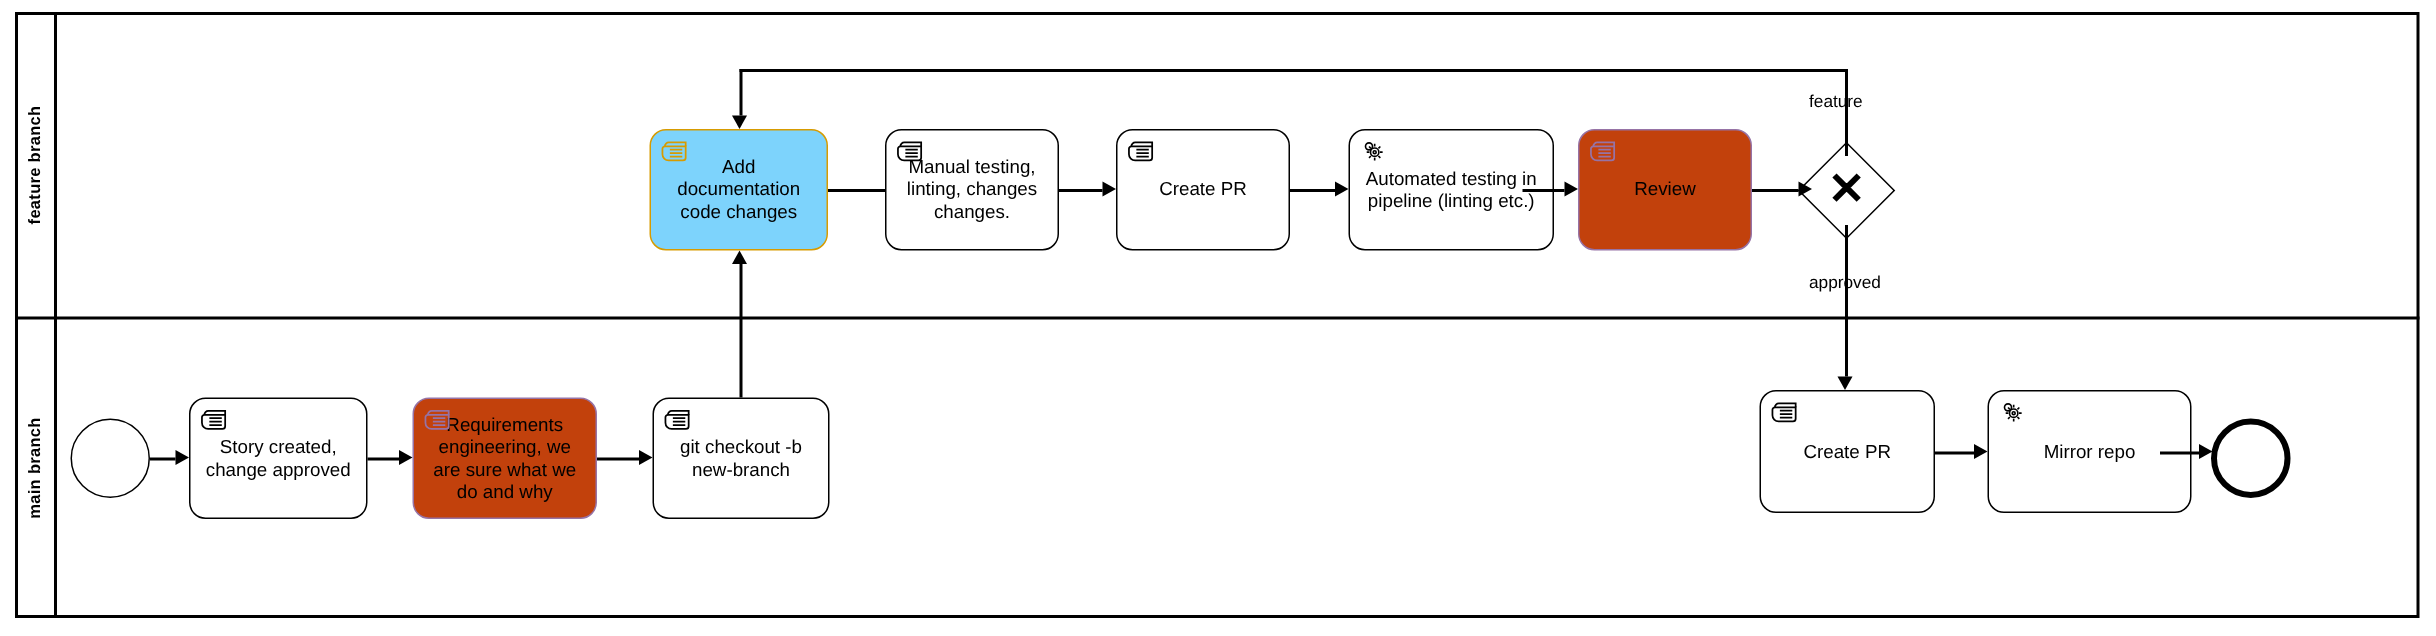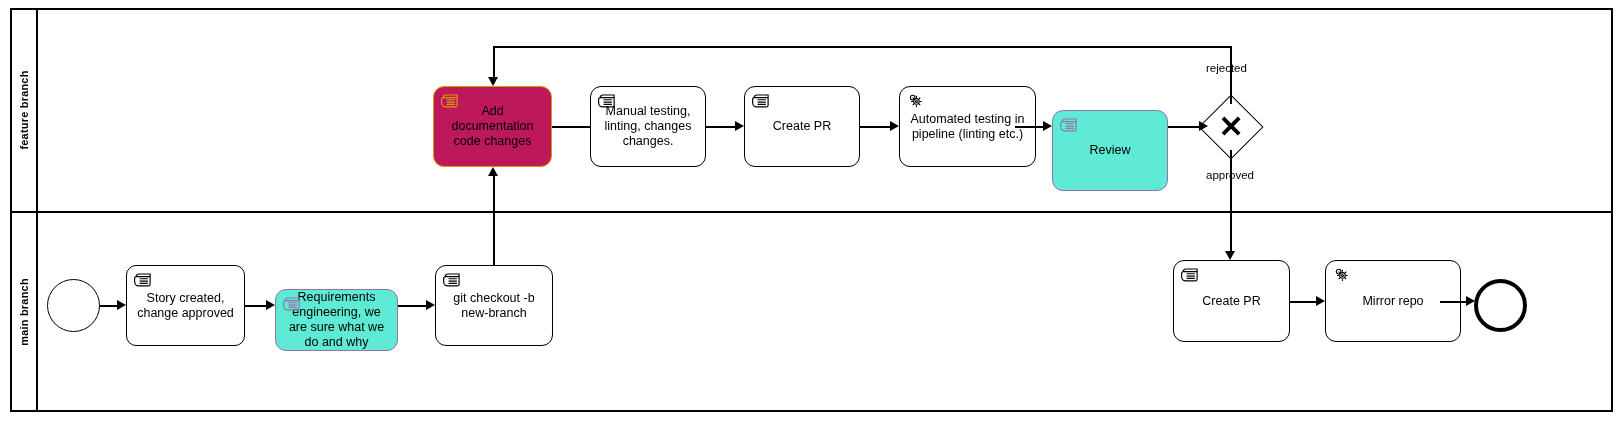--- a/index.html
+++ b/index.html
@@ -14,22 +14,22 @@
               font-size:11px;font-weight:bold;color:#000;letter-spacing:.2px;}
   .lane-label span{transform:rotate(-90deg);white-space:nowrap;display:block;}
   #lane-feature-label{left:10px;top:8px;height:203px;}
   #lane-main-label{left:10px;top:211px;height:201px;}
 
   
   .task{position:absolute;box-sizing:border-box;border:1.6px solid #000;border-radius:11px;
         background:#ffffff;display:flex;align-items:center;justify-content:center;}
   .task .label{font-size:12.5px;line-height:15px;color:#000;text-align:center;padding:0 7px;
                max-width:100%;word-wrap:break-word;}
-  .task.orange{background:#be185d;border-color:#d79b00;}
-  .task.purple{background:#5eead4;border-color:#9673a6;margin-top:24px;}
+  .task.orange{background:#7dd3fc;border-color:#d79b00;}
+  .task.purple{background:#c2410c;border-color:#9673a6;}
 
   
   .t-icon{position:absolute;left:6px;top:5px;width:20px;height:18px;}
   .t-icon svg{display:block;width:20px;height:18px;}
 
   
   .event{position:absolute;border-radius:50%;box-sizing:border-box;background:#fff;}
   .event.start{border:1.7px solid #000;}
   .event.end{border:4px solid #000;}
 
@@ -131,39 +131,39 @@
       </g>
         </svg>
     </span>
     <span class="label">Review</span>
   </div>
 
   <div class="gateway" style="left:1208px;top:104px;width:46px;height:46px;">
     <div class="dia"></div>
     <div class="xmark">✕</div>
   </div>
-  <div class="edge-label" style="left:1206px;top:62px;">rejected</div>
-  <div class="edge-label" style="left:1206px;top:169px;">approved</div>
+  <div class="edge-label" style="left:1206px;top:62px;">feature</div>
+  <div class="edge-label" style="left:1206px;top:183px;">approved</div>
 
   <div class="event start" style="left:47px;top:279px;width:53px;height:53px;"></div>
 
-  <div class="task" style="left:126px;top:265px;width:119px;height:81px;border-radius:10px;">
+  <div class="task" style="left:126px;top:265px;width:119px;height:81px;">
     <span class="t-icon">
       <svg viewBox="0 0 22 20">
           <g fill="none" stroke="#000" stroke-width="1.3">
         <path d="M3.5 6.2c-1 0-1.8.8-1.8 1.8v4c0 2.6 2 4.6 4.6 4.6h10.6c1.1 0 2-.9 2-2V6.2z"></path>
         <path d="M7.2 8.6h9.2M7.2 11.2h9.2M7.2 13.8h9.2"></path>
         <path d="M3.5 6.2c0-1.6 1.3-2.9 2.9-2.9h12.5v2.9"></path>
       </g>
         </svg>
     </span>
     <span class="label">Story created, change approved</span>
   </div>
 
-  <div class="task purple" style="left:275px;top:265px;width:123px;height:62px;">
+  <div class="task purple" style="left:275px;top:265px;width:123px;height:81px;">
     <span class="t-icon">
       <svg viewBox="0 0 22 20">
           <g fill="none" stroke="#9673a6" stroke-width="1.3">
         <path d="M3.5 6.2c-1 0-1.8.8-1.8 1.8v4c0 2.6 2 4.6 4.6 4.6h10.6c1.1 0 2-.9 2-2V6.2z"></path>
         <path d="M7.2 8.6h9.2M7.2 11.2h9.2M7.2 13.8h9.2"></path>
         <path d="M3.5 6.2c0-1.6 1.3-2.9 2.9-2.9h12.5v2.9"></path>
       </g>
         </svg>
     </span>
     <span class="label">Requirements engineering, we are sure what we do and why</span>

